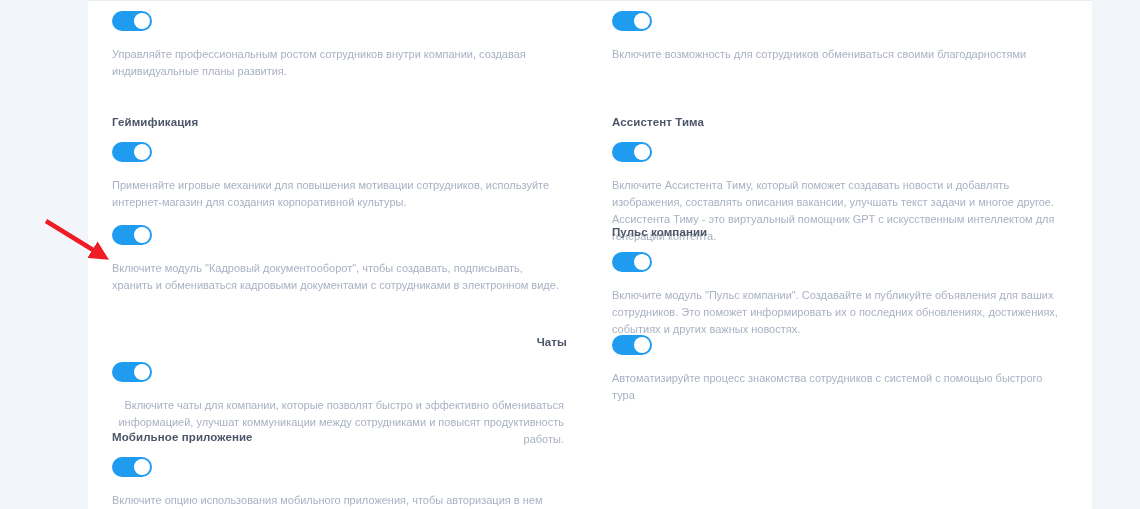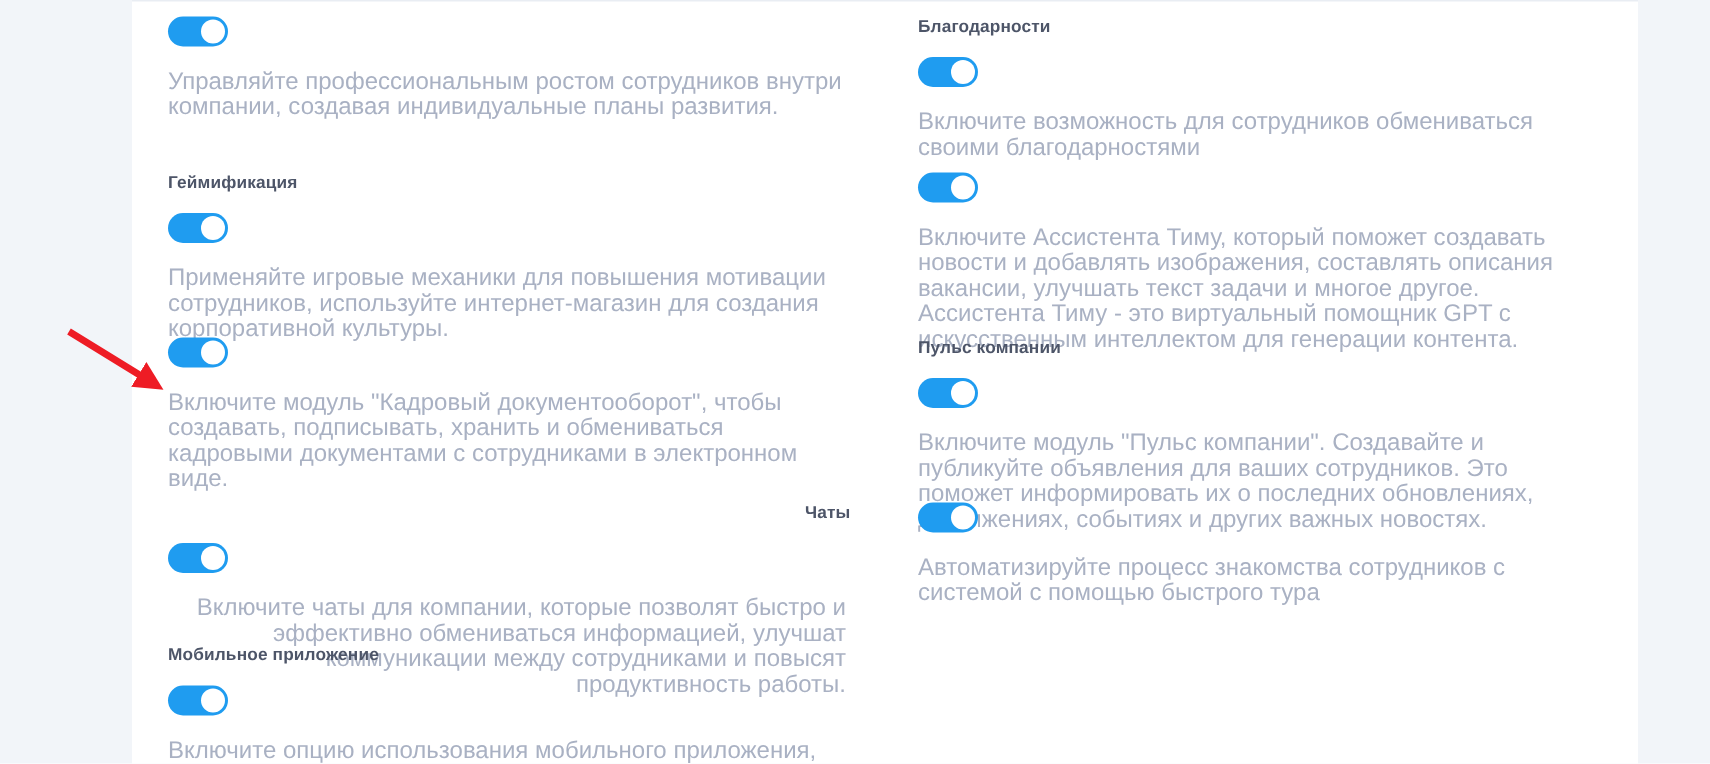--- a/index.html
+++ b/index.html
@@ -75,21 +75,21 @@
     position: absolute;
     top: 2px;
     left: 22px;
     width: 16px;
     height: 16px;
     border-radius: 50%;
     background: #ffffff;
   }
 
   .module-desc {
-    font-size: 16px;
+    font-size: 11px;
     line-height: 17px;
     color: #a9b1c3;
     margin: 0;
     max-width: 452px;
   }
 
   
   #annotation-arrow {
     position: absolute;
     left: 34px;
@@ -145,28 +145,28 @@
           <div class="toggle-knob"></div>
         </div>
         <div class="module-desc">Включите опцию использования мобильного приложения, чтобы авторизация в нем стала доступной.</div>
       </div>
 
     </div>
 
     <div class="module-column" id="column-right">
 
       <div class="module-item" style="top:10px;">
-        <div class="module-title">Благодарности</div>
         <div class="toggle-switch">
           <div class="toggle-knob"></div>
         </div>
         <div class="module-desc">Включите возможность для сотрудников обмениваться своими благодарностями</div>
       </div>
 
       <div class="module-item" style="top:114px;">
+        <div class="module-title">Ассистент Тима</div>
         <div class="toggle-switch">
           <div class="toggle-knob"></div>
         </div>
         <div class="module-desc">Включите Ассистента Тиму, который поможет создавать новости и добавлять изображения, составлять описания вакансии, улучшать текст задачи и многое другое. Ассистента Тиму - это виртуальный помощник GPT с искусственным интеллектом для генерации контента.</div>
       </div>
 
       <div class="module-item" style="top:224px;">
         <div class="module-title">Пульс компании</div>
         <div class="toggle-switch">
           <div class="toggle-knob"></div>

